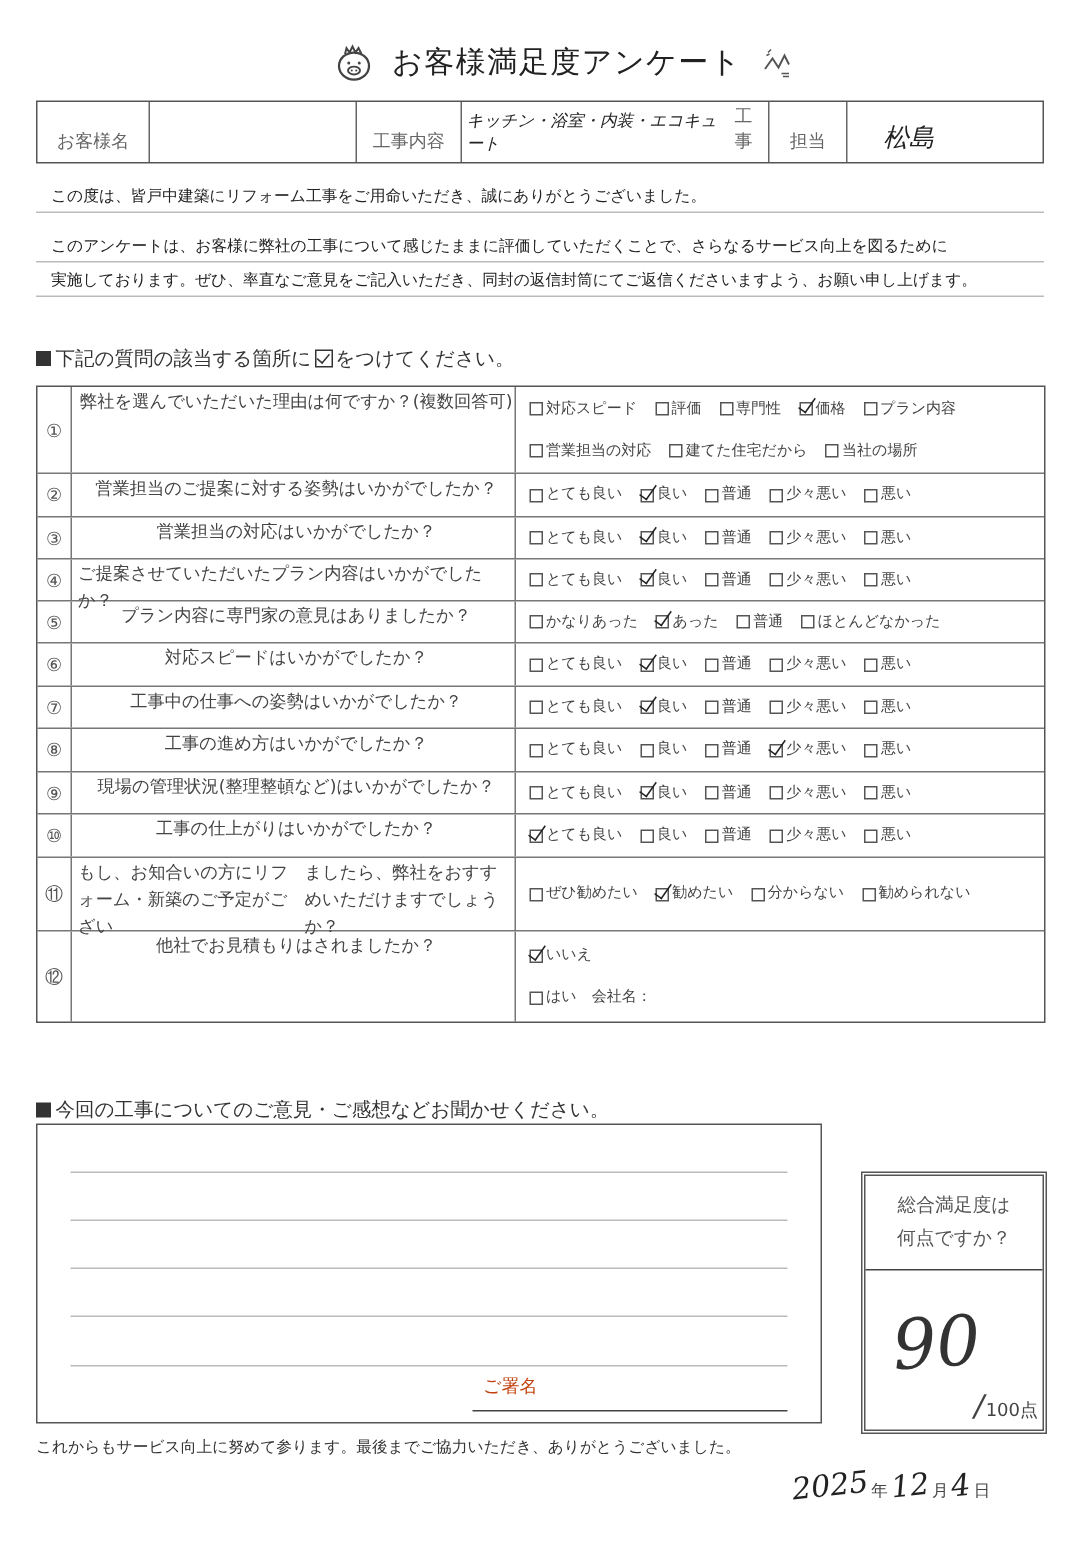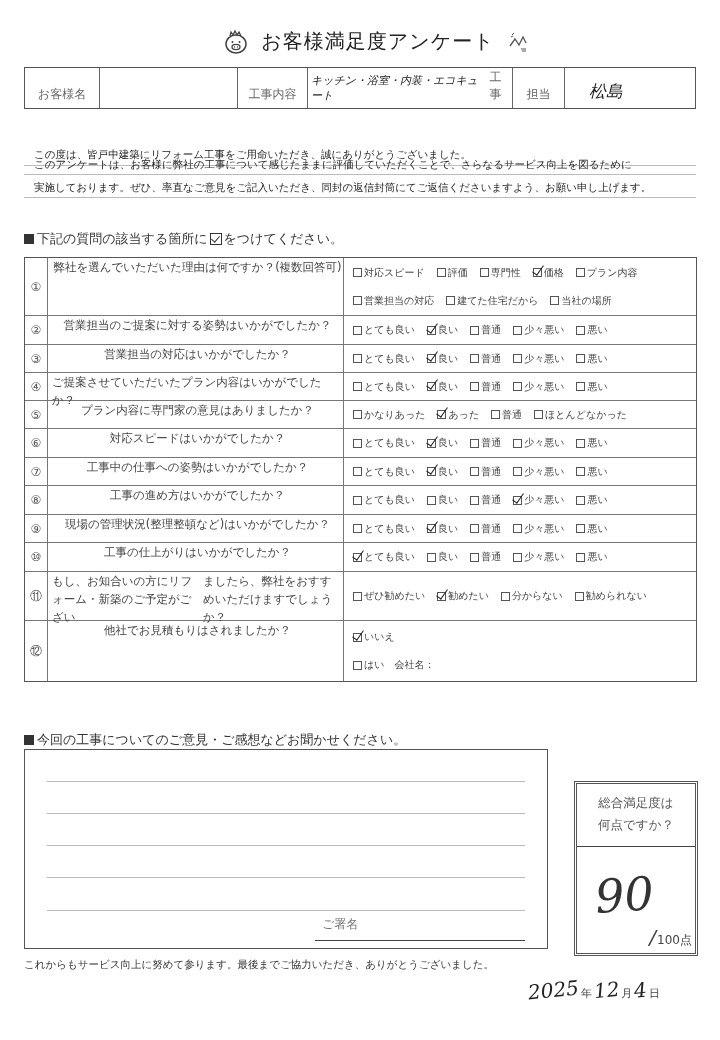--- a/index.html
+++ b/index.html
@@ -47,21 +47,21 @@
   .q-text { width: 296px; border-right: 1px solid #777; padding-left: 4px; display: flex; justify-content: center; font-size: 11.5px; color: #444; box-sizing: border-box; line-height: 18px; }
   .q-opts { flex: 1; padding-left: 9px; display: flex; flex-direction: column; justify-content: center; font-size: 10px; color: #444; line-height: 28px; }
   .opt-line { display: flex; gap: 12px; white-space: nowrap; }
   .opt { display: inline-flex; align-items: center; }
   .box { display: inline-block; width: 9px; height: 9px; border: 1px solid #555; margin-right: 2px; position: relative; box-sizing: border-box; }
   .box.checked::after { content: ""; position: absolute; left: 1px; top: -6px; width: 5px; height: 11px; border-right: 1.5px solid #222; border-bottom: 1.5px solid #222; transform: rotate(35deg); }
 
   
   .comment-box { left: 24px; top: 749px; width: 524px; height: 200px; border: 1.5px solid #555; box-sizing: border-box; }
   .rule { position: absolute; left: 22px; width: 478px; height: 0; border-top: 1px solid #bbb; }
-  .sign-label { position: absolute; left: 297px; top: 166px; font-size: 12px; color: #737373; }
+  .sign-label { position: absolute; left: 297px; top: 166px; font-size: 12px; color: #c2410c; }
   .sign-line { position: absolute; left: 290px; width: 210px; top: 190px; border-top: 1.5px solid #444; }
 
   
   .score-box { left: 574px; top: 781px; width: 124px; height: 175px; border: 3px double #555; box-sizing: border-box; }
   .score-q { height: 63px; border-bottom: 1.5px solid #444; text-align: center; font-size: 12.5px; color: #555; line-height: 22px; padding-top: 8px; box-sizing: border-box; }
   .score-val { position: absolute; left: 18px; top: 84px; font-size: 46px; font-family: "DejaVu Serif", serif; font-style: italic; color: #333; transform: rotate(-4deg); }
   .score-max { position: absolute; right: 3px; bottom: 4px; font-size: 12px; color: #444; }
   .score-max .slash { font-size: 20px; font-style: italic; margin-right: 1px; }
 
   .footer-text { left: 24px; top: 958px; font-size: 10.5px; color: #333; }
@@ -102,21 +102,21 @@
   <div class="cell c-val2">
     <span class="hand">キッチン・浴室・内装・エコキュート</span>
     <span class="suffix">工事</span>
   </div>
   <div class="cell c-label3">担当</div>
   <div class="cell c-val3">
     <span class="hand">松島</span>
   </div>
 </div>
 
-<div class="abs intro" style="top:144px;font-family:Liberation Serif, serif;">この度は、皆戸中建築にリフォーム工事をご用命いただき、誠にありがとうございました。</div>
+<div class="abs intro" style="top:120px;">この度は、皆戸中建築にリフォーム工事をご用命いただき、誠にありがとうございました。</div>
 <div class="abs intro" style="top:153px;">このアンケートは、お客様に弊社の工事について感じたままに評価していただくことで、さらなるサービス向上を図るために</div>
 <div class="abs intro" style="top:176px;">実施しております。ぜひ、率直なご意見をご記入いただき、同封の返信封筒にてご返信くださいますよう、お願い申し上げます。</div>
 
 <div class="abs section-heading" style="left:24px; top:230px;">
   <span class="sq"></span>
   <span>下記の質問の該当する箇所に</span>
   <span class="checkglyph"></span>
   <span>をつけてください。</span>
 </div>
 

